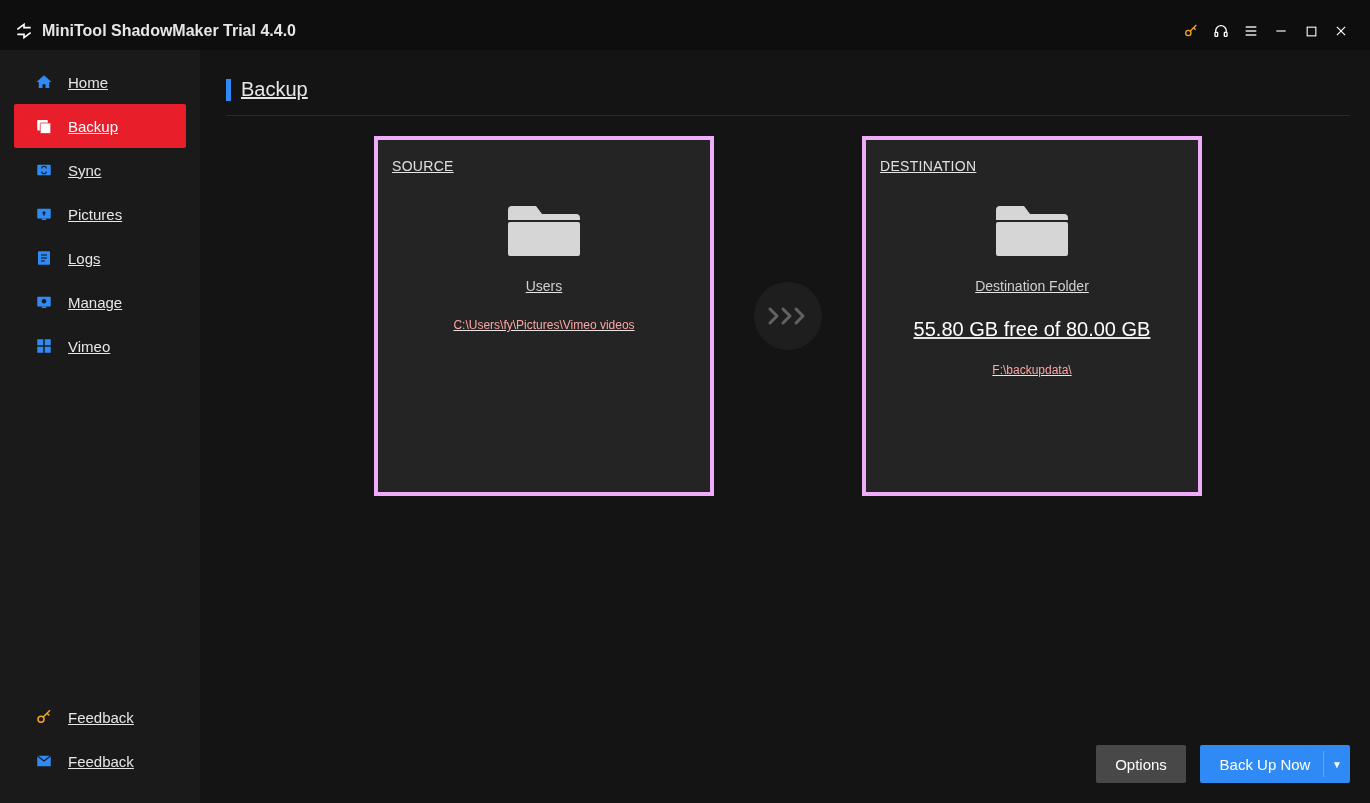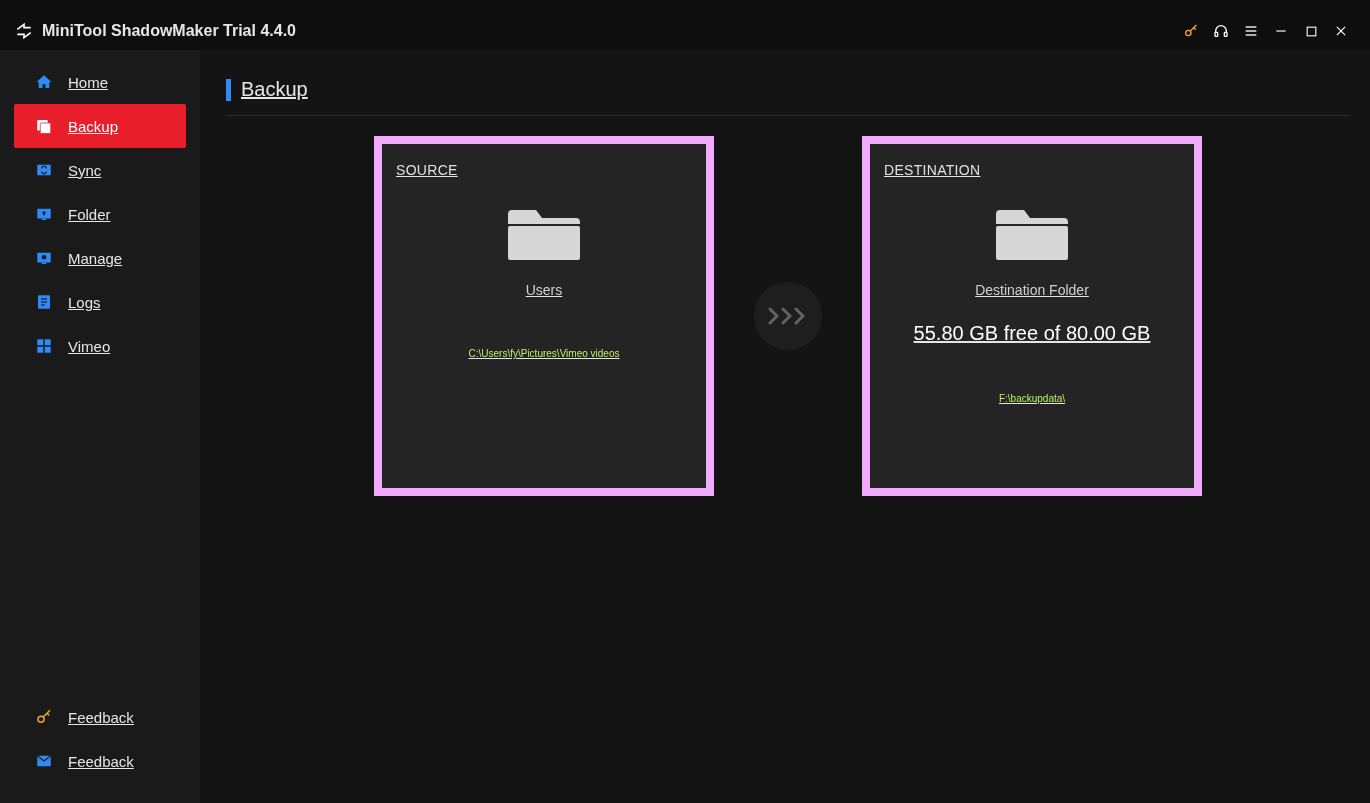--- a/index.html
+++ b/index.html
@@ -16,27 +16,27 @@
   .nav-item.active { background: #e81f2b; color: #fff; }
   .nav-item.active .icon { color:#fff; }
   .sidebar .bottom { padding-bottom: 20px; }
   .bottom-item { display: flex; align-items: center; gap: 14px; height: 44px; padding: 0 20px; margin: 0 14px; cursor: pointer; font-size: 15px; }
   .bottom-item .icon { width:20px; height:20px; display:flex; align-items:center; justify-content:center; }
   .content { flex: 1; background: #141414; padding: 28px 20px 20px 26px; display: flex; flex-direction: column; position: relative; }
   .page-header { display: flex; align-items: center; gap: 10px; padding-bottom: 14px; border-bottom: 1px solid #2c2c2c; margin-bottom: 20px; }
   .page-header .bar { width: 5px; height: 22px; background: #2f8af5; }
   .page-header h1 { font-weight: 400; font-size: 20px; }
   .panels { display: flex; align-items: center; justify-content: center; gap: 40px; margin-top: 0; }
-  .panel { width: 340px; height: 360px; border: 8px solid #f0abfc; background: #242424; padding: 18px 14px 14px 14px; display: flex; flex-direction: column; cursor: pointer; }
+  .panel { width: 340px; height: 360px; border: 4px solid #f0abfc; background: #242424; padding: 18px 14px 14px 14px; display: flex; flex-direction: column; cursor: pointer; }
   .panel .label { font-size: 14px; color: #e0e0e0; letter-spacing: .3px; }
   .panel .folder { margin: 22px auto 18px auto; }
   .panel .line { text-align: center; }
   .panel .line.small { font-size: 14px; color: #d0d0d0; margin-bottom: 24px; }
   .panel .line.big { font-size: 20px; color: #fff; margin-bottom: 22px; }
-  .panel .line.path { font-size: 10px; color: #bef264; margin-top: 26px; }
+  .panel .line.path { font-size: 12px; color: #fca5a5; }
   .arrow-circle { width: 68px; height: 68px; border-radius: 50%; background: #1e1e1e; display:flex; align-items:center; justify-content:center; }
   .footer-btns { position: absolute; right: 20px; bottom: 20px; display: flex; gap: 14px; }
   .btn { height: 38px; border: none; border-radius: 2px; font-size: 15px; cursor: pointer; display: flex; align-items: center; justify-content: center; }
   .btn-options { width: 90px; background: #484848; color: #fff; }
   .btn-primary { width: 150px; background: #2f8af5; color: #fff; position: relative; padding-right: 20px; }
   .btn-primary .caret { position: absolute; right: 8px; top: 50%; transform: translateY(-50%); font-size: 10px; }
   .btn-primary::before { content:""; position:absolute; right:26px; top:6px; bottom:6px; width:1px; background: rgba(255,255,255,0.25); }
   svg { display:block; }
 </style>
 </head>
@@ -121,42 +121,42 @@
         <span>Sync</span>
       </div>
       <div class="nav-item">
         <span class="icon">
           <svg width="18" height="18" viewBox="0 0 24 24" fill="#2f8af5">
               <rect x="3" y="5" width="18" height="13" rx="1"></rect>
               <rect x="9" y="18" width="6" height="2"></rect>
               <path d="M12 8l-3 3h2v3h2v-3h2z" fill="#1a1a1a"></path>
             </svg>
         </span>
-        <span>Folder</span>
-      </div>
-      <div class="nav-item">
-        <span class="icon">
-          <svg width="18" height="18" viewBox="0 0 24 24" fill="#2f8af5">
-              <rect x="3" y="5" width="18" height="13" rx="1"></rect>
-              <rect x="9" y="18" width="6" height="2"></rect>
-              <circle cx="12" cy="11" r="3" fill="#1a1a1a"></circle>
-            </svg>
-        </span>
-        <span>Manage</span>
+        <span>Pictures</span>
       </div>
       <div class="nav-item">
         <span class="icon">
           <svg width="18" height="18" viewBox="0 0 24 24" fill="#2f8af5">
               <rect x="4" y="3" width="16" height="18" rx="1"></rect>
               <line x1="8" y1="8" x2="16" y2="8" stroke="#1a1a1a" stroke-width="1.5"></line>
               <line x1="8" y1="12" x2="16" y2="12" stroke="#1a1a1a" stroke-width="1.5"></line>
               <line x1="8" y1="16" x2="13" y2="16" stroke="#1a1a1a" stroke-width="1.5"></line>
             </svg>
         </span>
         <span>Logs</span>
+      </div>
+      <div class="nav-item">
+        <span class="icon">
+          <svg width="18" height="18" viewBox="0 0 24 24" fill="#2f8af5">
+              <rect x="3" y="5" width="18" height="13" rx="1"></rect>
+              <rect x="9" y="18" width="6" height="2"></rect>
+              <circle cx="12" cy="11" r="3" fill="#1a1a1a"></circle>
+            </svg>
+        </span>
+        <span>Manage</span>
       </div>
       <div class="nav-item">
         <span class="icon">
           <svg width="18" height="18" viewBox="0 0 24 24" fill="#2f8af5">
               <rect x="3" y="3" width="8" height="8"></rect>
               <rect x="13" y="3" width="8" height="8"></rect>
               <rect x="3" y="13" width="8" height="8"></rect>
               <rect x="13" y="13" width="8" height="8"></rect>
             </svg>
         </span>
@@ -221,14 +221,23 @@
               <path d="M8 10h24l6 8h34a4 4 0 0 1 4 4v2H4v-10a4 4 0 0 1 4-4z"></path>
               <rect x="4" y="26" width="72" height="34" rx="2"></rect>
             </svg>
         </div>
         <div class="line small">Destination Folder</div>
         <div class="line big">55.80 GB free of 80.00 GB</div>
         <div class="line path">F:\backupdata\</div>
       </div>
     </div>
 
+    <div class="footer-btns">
+      <button class="btn btn-options">
+        <span>Options</span>
+      </button>
+      <button class="btn btn-primary">
+        <span>Back Up Now</span>
+        <span class="caret">▼</span>
+      </button>
+    </div>
   </div>
 </div>
 
 </body></html>

